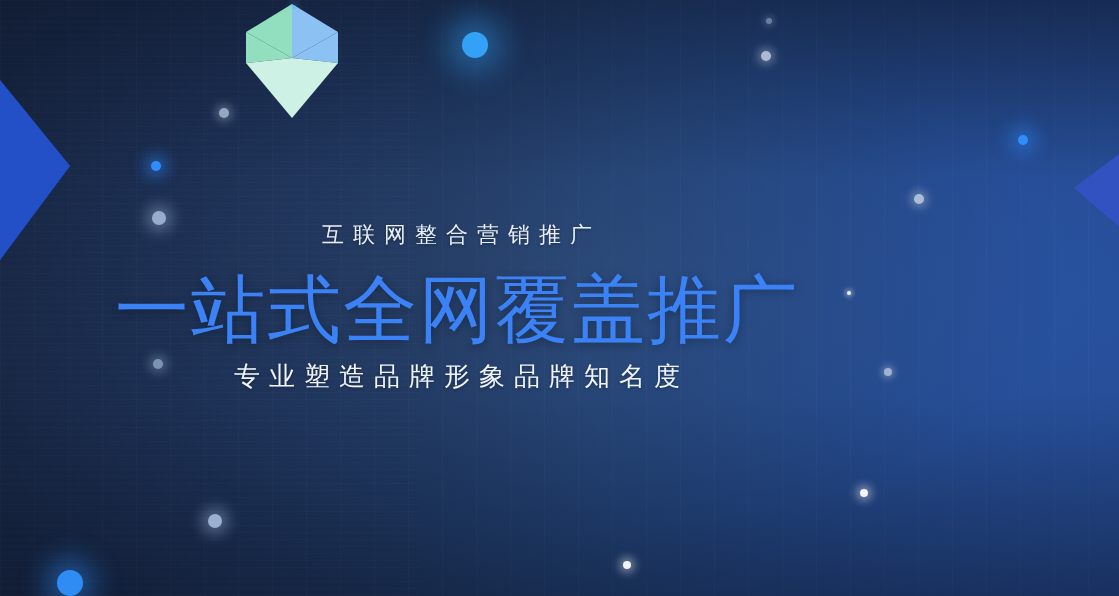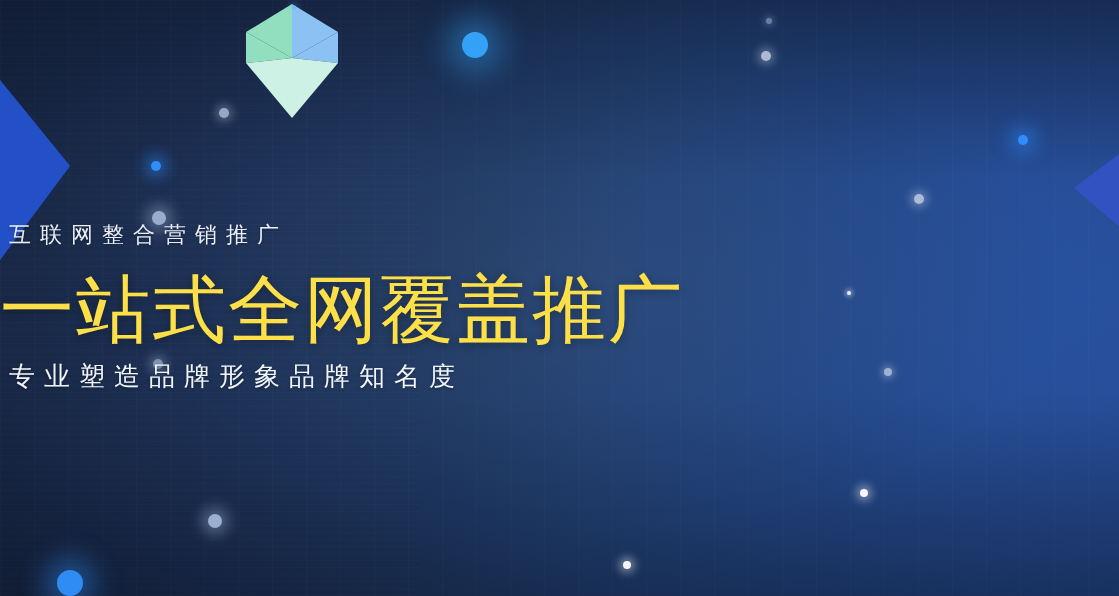--- a/index.html
+++ b/index.html
@@ -95,33 +95,33 @@
     border-radius: 50%;
     pointer-events: none;
   }
 
   
   #text-block {
     position: absolute;
     left: 0;
     top: 218px;
     width: 914px;
-    text-align: left;
+    text-align: center;
   }
   #eyebrow {
     color: #e8eef9;
     font-size: 22px;
     line-height: 34px;
     letter-spacing: 9px;
     text-indent: 9px;
     font-weight: 400;
     text-shadow: 0 1px 3px rgba(0,0,0,0.35);
   }
   #headline {
-    color: #fde047;
+    color: #3b82f6;
     font-size: 74px;
     line-height: 96px;
     letter-spacing: 2px;
     font-weight: 300;
     margin-top: 10px;
     text-shadow: 0 2px 10px rgba(0,0,0,0.32);
   }
   #subline {
     color: #f0f4fb;
     font-size: 26px;

